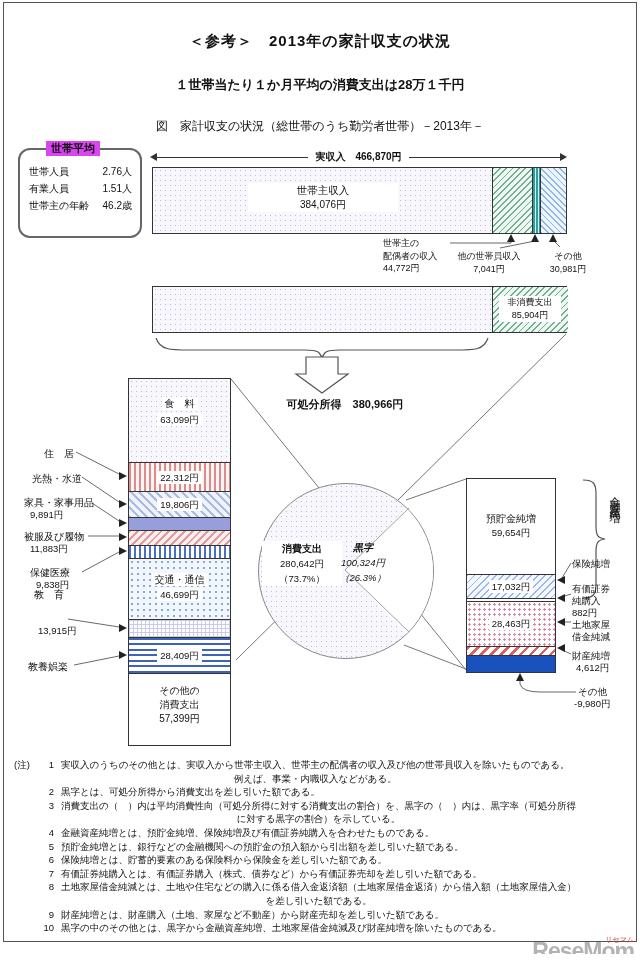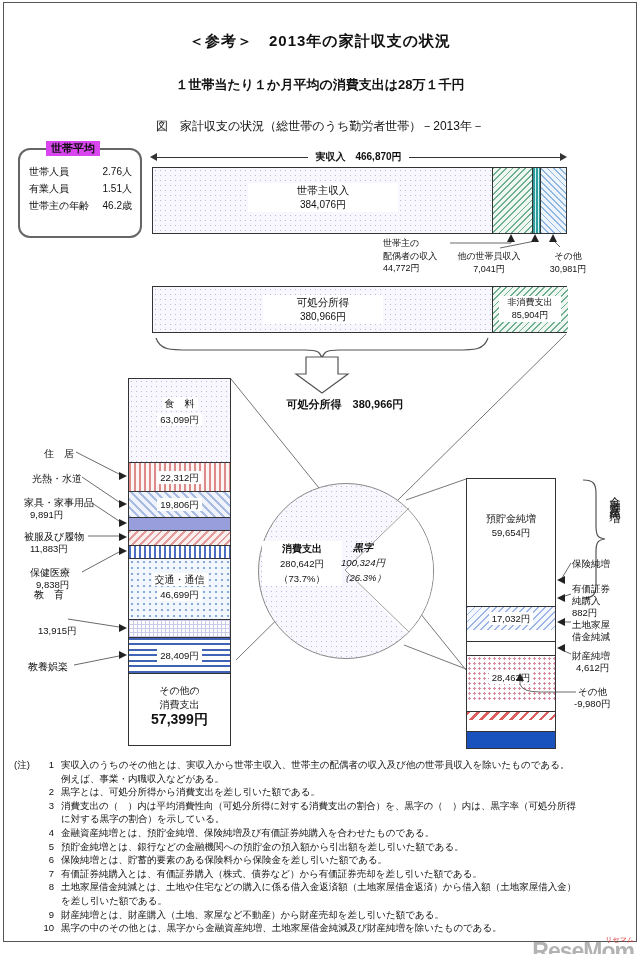--- a/index.html
+++ b/index.html
@@ -35,37 +35,37 @@
   .pat-teal{background:repeating-linear-gradient(90deg,#2d9d9d 0,#2d9d9d 1.5px,#d9f2f2 1.5px,#d9f2f2 3px);}
   .pat-hatch-blue{background:repeating-linear-gradient(45deg,#8fb7e0 0,#8fb7e0 1.3px,#eef4fb 1.3px,#eef4fb 4.5px);}
   .pat-stripes-red-v{background:repeating-linear-gradient(90deg,#dc8a8a 0,#dc8a8a 1.5px,#fdf4f4 1.5px,#fdf4f4 5px);}
   .pat-diag-ltblue{background:repeating-linear-gradient(45deg,#a8bce4 0,#a8bce4 2px,#f0f3fb 2px,#f0f3fb 6px);}
   .solid-peri{background:#989ddb;}
   .pat-hatch-pink{background:repeating-linear-gradient(135deg,#e29a9a 0,#e29a9a 2px,#fbeeee 2px,#fbeeee 5.5px);}
   .pat-stripes-blue-v{background:repeating-linear-gradient(90deg,#4a6fc0 0,#4a6fc0 2px,#ffffff 2px,#ffffff 5px);}
   .pat-dots-blue{background-color:#f2f6fd;background-image:radial-gradient(#86a8dc 1px,transparent 1.2px);background-size:6px 6px;}
   .pat-check{background-color:#fff;background-image:repeating-linear-gradient(0deg,#c9c9ea 0,#c9c9ea 1px,transparent 1px,transparent 4px),repeating-linear-gradient(90deg,#c9c9ea 0,#c9c9ea 1px,transparent 1px,transparent 4px);}
   .pat-stripes-blue-h{background:repeating-linear-gradient(0deg,#3f63b5 0,#3f63b5 2px,#fff 2px,#fff 5.5px);}
-  .pat-hatch-ins{background:repeating-linear-gradient(135deg,#9db4e6 0,#9db4e6 1.3px,#f5f8ff 1.3px,#f5f8ff 5px);margin-top:21px;}
+  .pat-hatch-ins{background:repeating-linear-gradient(135deg,#9db4e6 0,#9db4e6 1.3px,#f5f8ff 1.3px,#f5f8ff 5px);}
   .pat-dots-red{background-color:#fff;background-image:radial-gradient(#d98ba0 1px,transparent 1.2px);background-size:5px 5px;}
   .pat-hatch-red{background:repeating-linear-gradient(135deg,#dd5f5f 0,#dd5f5f 2.5px,#fff 2.5px,#fff 7px);}
   .solid-blue{background:#1a52bd;}
   
   .vseg{border-top:1px solid #333;box-sizing:border-box;}
   .vseg:first-child{border-top:none;}
   .small9{font-size:9px;line-height:12.5px;white-space:nowrap;}
   .small95{font-size:9.5px;line-height:12.5px;white-space:nowrap;}
   .pielbl{text-align:center;line-height:15px;}
   .vtext{writing-mode:vertical-rl;font-size:11px;letter-spacing:3px;}
   
   .notes{left:14px;top:758px;width:614px;font-size:9.5px;line-height:13.6px;}
   .note{display:flex;}
   .np{width:26px;flex:none;}
   .nn{width:14px;flex:none;text-align:right;}
-  .nt{margin-left:7px;}
+  .nt{margin-left:7px;text-align:center;}
   
   .wm{right:6px;top:938px;color:#b3b3b3;font-size:23px;font-weight:bold;letter-spacing:-1px;}
   .wmruby{position:absolute;top:-3px;right:0;color:#d33;font-size:7px;font-weight:normal;letter-spacing:0;}
 </style>
 </head>
 <body>
 
 <div id="stage">
 
   <div class="abs frame"></div>
@@ -126,24 +126,20 @@
     <div>他の世帯員収入</div>
     <div>7,041円</div>
   </div>
   <div class="abs small9 z5" style="left:536px;top:250px;width:64px;text-align:center;">
     <div>その他</div>
     <div>30,981円</div>
   </div>
 
   <div class="abs bar pat-dots-lav z2" style="left:152px;top:286px;width:415px;height:47px;">
     <div class="seg pat-hatch-green" style="left:339px;width:76px;"></div>
-    <div class="lblbox" style="left:110px;top:8px;width:120px;">
-      <div style="font-size:10.5px;line-height:15px;">可処分所得</div>
-      <div style="font-size:10px;line-height:14px;">380,966円</div>
-    </div>
     <div class="lblbox" style="left:346px;top:9px;width:62px;">
       <div style="font-size:9px;line-height:13px;">非消費支出</div>
       <div style="font-size:9px;line-height:13px;">85,904円</div>
     </div>
   </div>
 
   <div class="abs z5" style="left:232px;top:397px;width:226px;text-align:center;font-size:11px;font-weight:bold;">可処分所得　380,966円</div>
 
   <div class="abs bar z2" style="left:128px;top:378px;width:103px;height:368px;display:flex;flex-direction:column;">
     <div class="vseg pat-dots-lav" style="height:83px;">
@@ -163,21 +159,21 @@
       <span class="chip" style="margin-top:14px;font-size:10px;">交通・通信</span>
       <span class="chip" style="margin-top:2px;">46,699円</span>
     </div>
     <div class="vseg pat-check" style="height:18px;"></div>
     <div class="vseg pat-stripes-blue-h" style="height:37px;">
       <span class="chip" style="margin-top:11px;">28,409円</span>
     </div>
     <div class="vseg" style="height:72px;background:#fff;text-align:center;">
       <div style="font-size:10px;line-height:14px;margin-top:10px;">その他の</div>
       <div style="font-size:10px;line-height:14px;">消費支出</div>
-      <div style="font-size:14px;line-height:14px;font-weight:bold;">57,399円</div>
+      <div style="font-size:10px;line-height:14px;">57,399円</div>
     </div>
   </div>
 
   <div class="abs z5" style="left:44px;top:447px;font-size:10px;">住　居</div>
   <div class="abs z5" style="left:32px;top:472px;font-size:10px;">光熱・水道</div>
   <div class="abs z5" style="left:24px;top:496px;font-size:10px;">家具・家事用品</div>
   <div class="abs small95 z5" style="left:30px;top:509px;">9,891円</div>
   <div class="abs z5" style="left:24px;top:530px;font-size:10px;">被服及び履物</div>
   <div class="abs small95 z5" style="left:30px;top:543px;">11,883円</div>
   <div class="abs z5" style="left:30px;top:566px;font-size:10px;">保健医療</div>
@@ -193,21 +189,21 @@
     <div style="font-size:10px;font-weight:bold;">消費支出</div>
     <div style="font-size:9.5px;">280,642円</div>
     <div style="font-size:9.5px;">（73.7%）</div>
   </div>
   <div class="abs pielbl z5" style="left:324px;top:540px;width:78px;font-style:italic;">
     <div style="font-size:10px;font-weight:bold;">黒字</div>
     <div style="font-size:9.5px;">100,324円</div>
     <div style="font-size:9.5px;">（26.3%）</div>
   </div>
 
-  <div class="abs bar z2" style="left:466px;top:478px;width:90px;display:flex;flex-direction:column;gap:11px;">
+  <div class="abs bar z2" style="left:466px;top:478px;width:90px;display:flex;flex-direction:column;">
     <div class="vseg" style="height:95px;background:#fff;text-align:center;">
       <div style="font-size:10px;line-height:15px;margin-top:32px;">預貯金純増</div>
       <div style="font-size:9.5px;line-height:14px;">59,654円</div>
     </div>
     <div class="vseg pat-hatch-ins" style="height:24px;">
       <span class="chip" style="margin-top:5px;">17,032円</span>
     </div>
     <div class="vseg" style="height:3px;background:#fff;"></div>
     <div class="vseg pat-dots-red" style="height:45px;">
       <span class="chip" style="margin-top:15px;">28,463円</span>

